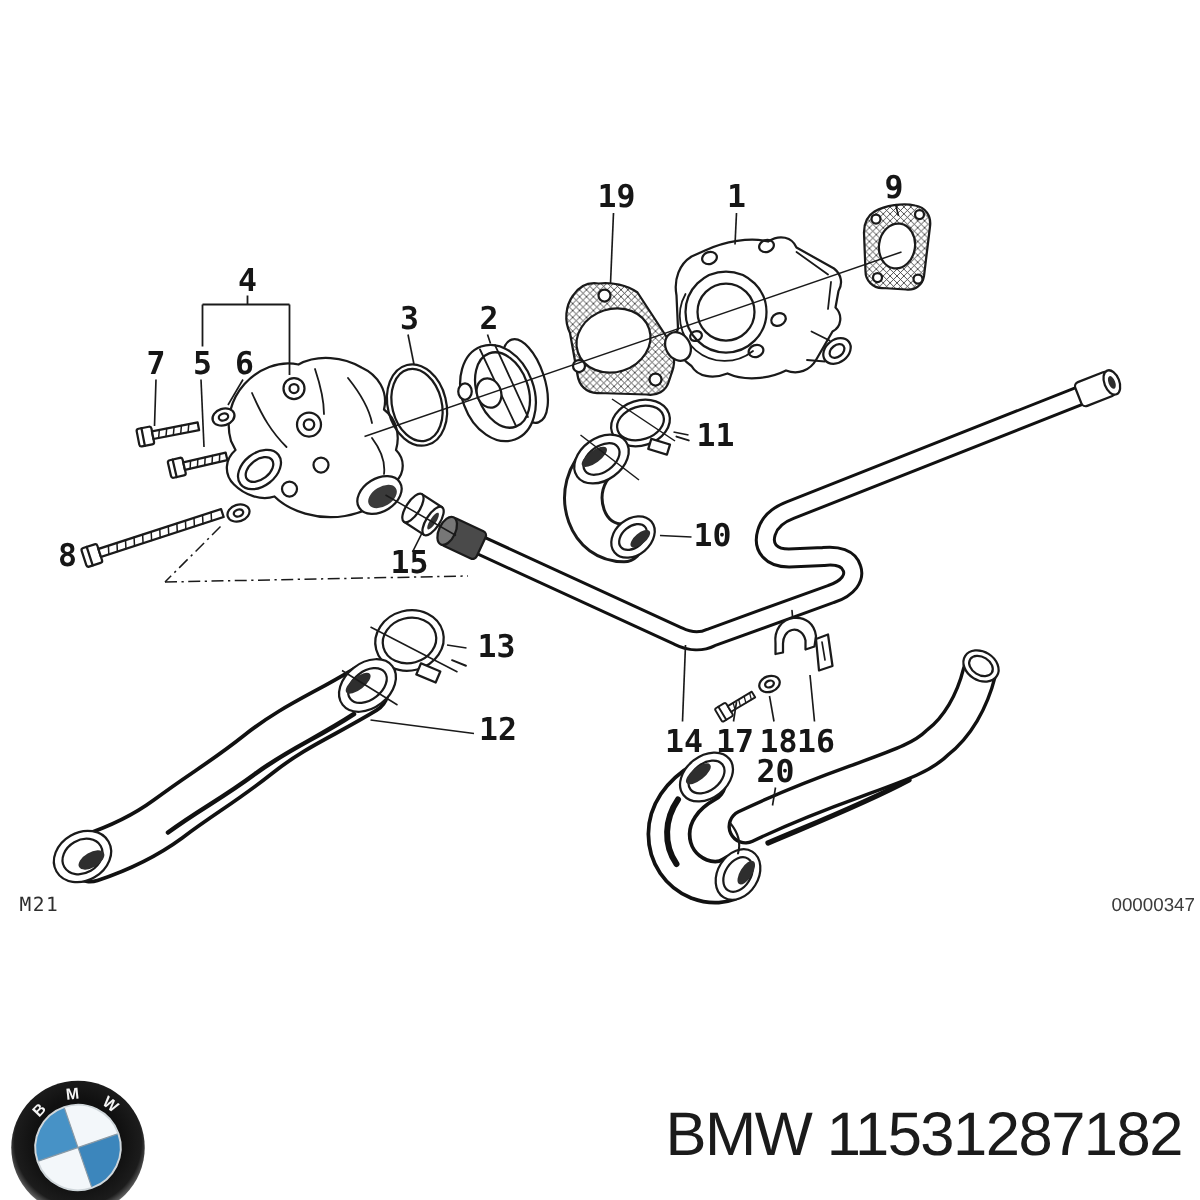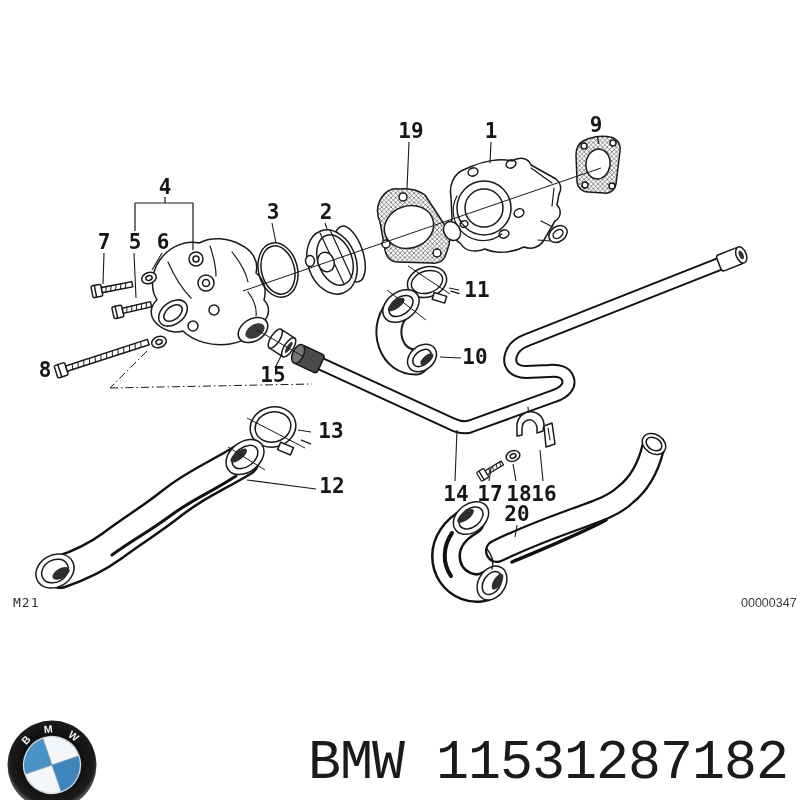--- a/index.html
+++ b/index.html
@@ -14,21 +14,21 @@
     fill:#161616;text-anchor:middle;
   }
   .code-left{
     font-family:"DejaVu Sans Mono",monospace;font-size:13px;fill:#2e2e2e;letter-spacing:1px;
   }
   .code-right{
     font-family:"Liberation Sans",sans-serif;font-size:12.5px;fill:#3c3c3c;
   }
   #brand-line{
     position:absolute;top:736px;right:12px;
-    font-family:Liberation Mono, monospace;font-size:55px;font-weight:400;
+    font-family:Liberation Sans, sans-serif;font-size:41px;font-weight:400;
     color:#1b1b1b;letter-spacing:-1px;white-space:nowrap;line-height:1;
   }
   #logo-wrap{position:absolute;left:3px;top:717px;width:102px;height:83px;}
   .logo-letter{
     font-family:"Liberation Sans",sans-serif;font-size:10.5px;font-weight:700;
     fill:#f5f5f5;text-anchor:middle;
   }
 </style>
 </head>
 <body>

